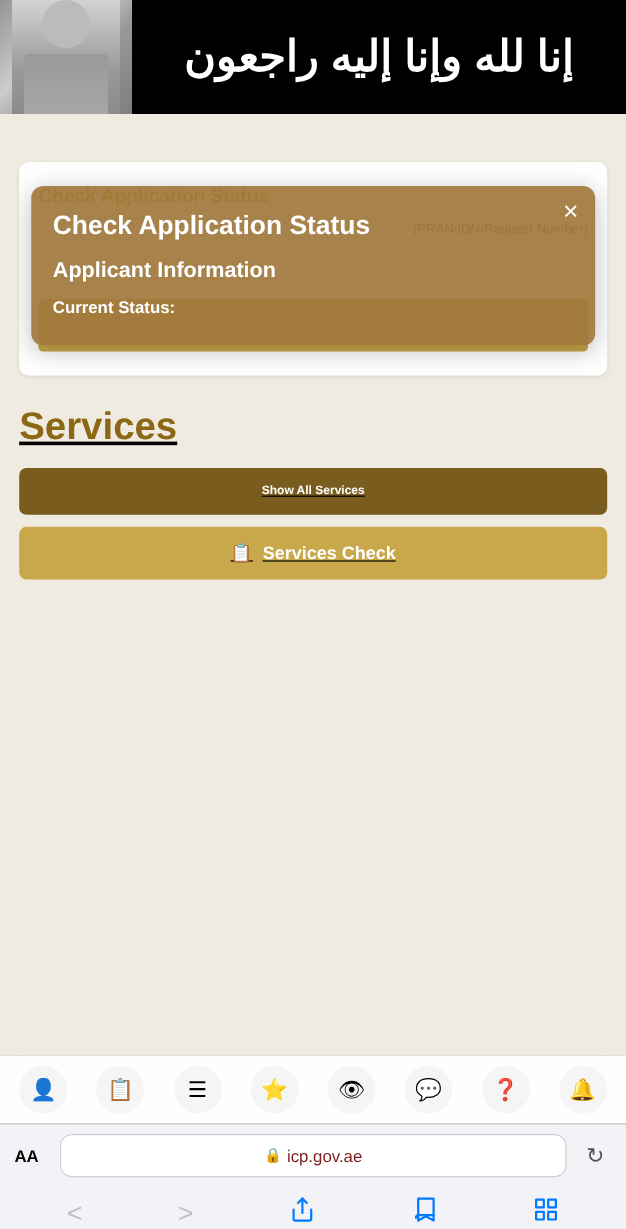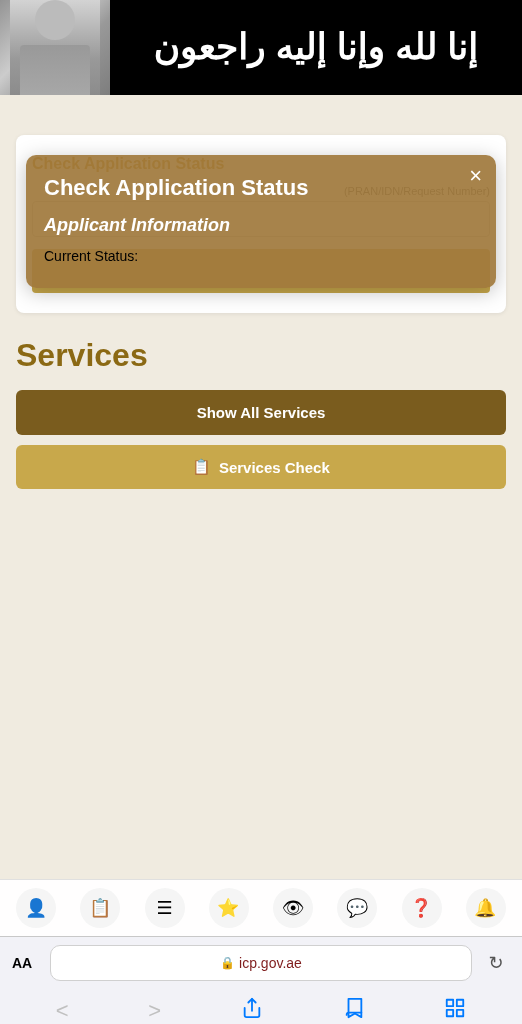--- a/index.html
+++ b/index.html
@@ -160,58 +160,58 @@
       font-size: 22px;
       font-weight: 800;
       margin-bottom: 14px;
       padding-right: 30px;
     }
 
     .modal-subtitle {
       font-size: 18px;
       font-weight: 700;
       margin-bottom: 12px;
-      font-style: italic;
     }
 
     .modal-field-label {
       font-size: 14px;
-      font-weight: 400;
-      color: #000000;
+      font-weight: 700;
+      color: #ffffff;
     }
 
     
     .gold-strip {
       background: #c8a84b;
       height: 44px;
       border-radius: 4px;
       margin-top: 8px;
     }
 
     
     .services-section {
       padding: 24px 16px 12px;
+      text-decoration: underline;
     }
 
     .services-heading {
       font-size: 32px;
       font-weight: 900;
       color: #8b6914;
       margin-bottom: 16px;
     }
 
     .btn-show-all {
       display: block;
       width: 100%;
       background: #7a5c1e;
       color: #fff;
       border: none;
       border-radius: 6px;
       padding: 14px;
-      font-size: 15px;
+      font-size: 10px;
       font-weight: 600;
       text-align: center;
       cursor: pointer;
       margin-bottom: 10px;
     }
 
     .btn-services-guide {
       display: block;
       width: 100%;
       background: #c8a84b;

